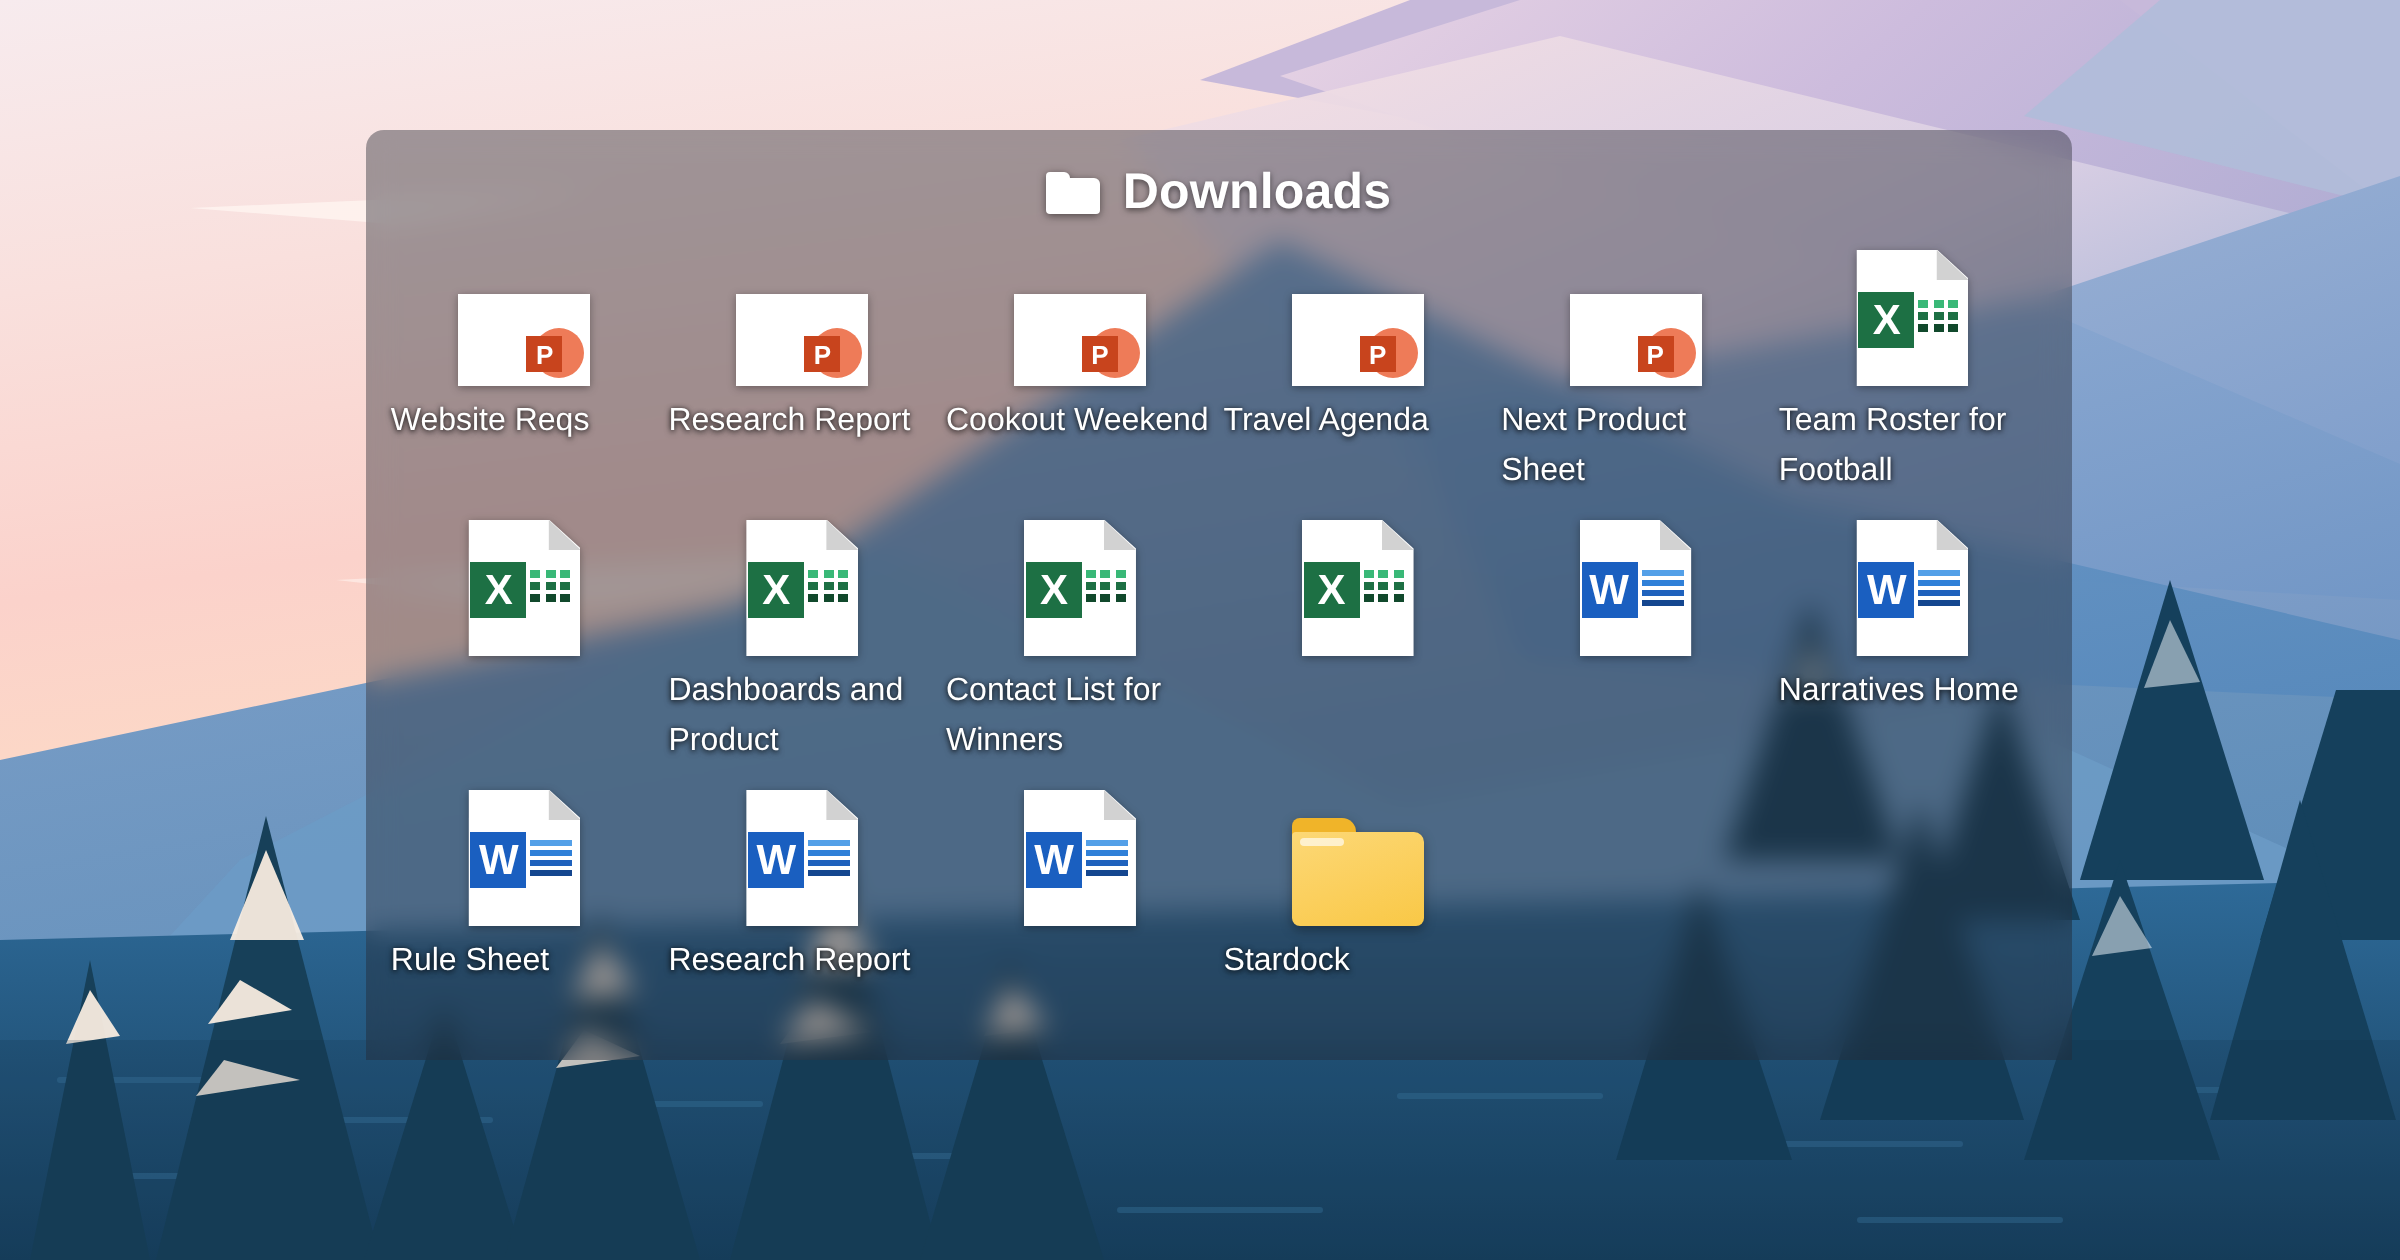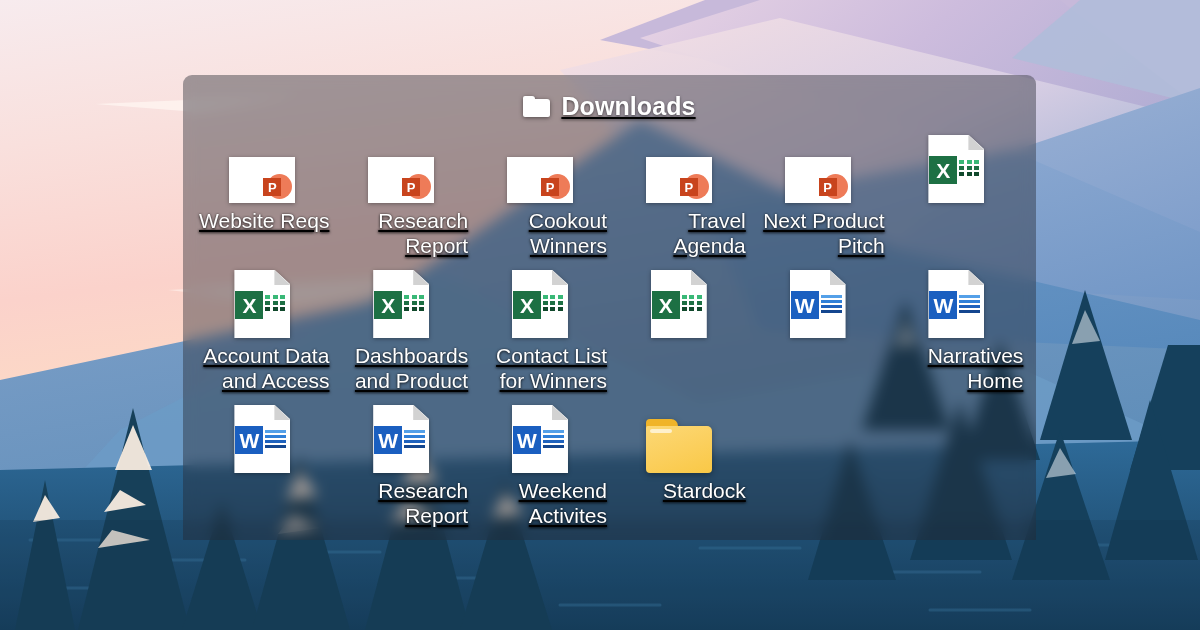--- a/index.html
+++ b/index.html
@@ -28,29 +28,28 @@
 
   
   .wp { position: absolute; inset: 0; }
 
   .wp svg { display: block; width: 1200px; height: 630px; }
 
   
   #panel {
     position: absolute;
     left: 183px;
-    top: 75px;
+    top: 65px;
     width: 853px;
     height: 465px;
     border-radius: 9px 9px 0 0;
     background: rgba(36, 38, 48, 0.42);
     backdrop-filter: blur(7px);
     -webkit-backdrop-filter: blur(7px);
     overflow: hidden;
-    text-decoration: underline;
   }
 
   #panel-header {
     height: 48px;
     display: flex;
     align-items: center;
     justify-content: center;
     gap: 11px;
     padding-top: 14px;
   }
@@ -100,23 +99,23 @@
   .icon-art {
     height: 66px;
     display: flex;
     align-items: flex-end;
     justify-content: center;
     margin-bottom: 5px;
   }
 
   .icon-label {
     color: #ffffff;
-    font-size: 21px;
+    font-size: 16px;
     line-height: 25px;
-    text-align: right;
+    text-align: left;
     width: 134px;
     text-shadow: 0 1px 3px rgba(0,0,0,0.75), 0 0 2px rgba(0,0,0,0.5);
   }
 
   
   .ppt-icon {
     position: relative;
     width: 66px;
     height: 46px;
     background: #ffffff;
@@ -400,21 +399,21 @@
         </div>
         <div class="icon-cell">
           <div class="icon-art">
             <span class="ppt-icon">
               <span class="ppt-badge">
                 <span class="pb-circle"></span>
                 <span class="pb-square">P</span>
               </span>
             </span>
           </div>
-          <div class="icon-label">Cookout Winners</div>
+          <div class="icon-label">Cookout Weekend</div>
         </div>
         <div class="icon-cell">
           <div class="icon-art">
             <span class="ppt-icon">
               <span class="ppt-badge">
                 <span class="pb-circle"></span>
                 <span class="pb-square">P</span>
               </span>
             </span>
           </div>
@@ -422,21 +421,21 @@
         </div>
         <div class="icon-cell">
           <div class="icon-art">
             <span class="ppt-icon">
               <span class="ppt-badge">
                 <span class="pb-circle"></span>
                 <span class="pb-square">P</span>
               </span>
             </span>
           </div>
-          <div class="icon-label">Next Product Pitch</div>
+          <div class="icon-label">Next Product Sheet</div>
         </div>
         <div class="icon-cell">
           <div class="icon-art">
             <span class="doc-icon">
               <span class="doc-page"></span>
               <span class="doc-fold"></span>
               <span class="doc-tile excel">X</span>
               <span class="doc-marks">
                 <span class="xl-row xl-r1">
                   <i></i>
@@ -449,20 +448,21 @@
                   <i></i>
                 </span>
                 <span class="xl-row xl-r3">
                   <i></i>
                   <i></i>
                   <i></i>
                 </span>
               </span>
             </span>
           </div>
+          <div class="icon-label">Team Roster for Football</div>
         </div>
         <div class="icon-cell">
           <div class="icon-art">
             <span class="doc-icon">
               <span class="doc-page"></span>
               <span class="doc-fold"></span>
               <span class="doc-tile excel">X</span>
               <span class="doc-marks">
                 <span class="xl-row xl-r1">
                   <i></i>
@@ -475,21 +475,20 @@
                   <i></i>
                 </span>
                 <span class="xl-row xl-r3">
                   <i></i>
                   <i></i>
                   <i></i>
                 </span>
               </span>
             </span>
           </div>
-          <div class="icon-label">Account Data and Access</div>
         </div>
         <div class="icon-cell">
           <div class="icon-art">
             <span class="doc-icon">
               <span class="doc-page"></span>
               <span class="doc-fold"></span>
               <span class="doc-tile excel">X</span>
               <span class="doc-marks">
                 <span class="xl-row xl-r1">
                   <i></i>
@@ -602,20 +601,21 @@
               <span class="doc-fold"></span>
               <span class="doc-tile word">W</span>
               <span class="doc-marks">
                 <span class="wd-line wd-l1"></span>
                 <span class="wd-line wd-l2"></span>
                 <span class="wd-line wd-l3"></span>
                 <span class="wd-line wd-l4"></span>
               </span>
             </span>
           </div>
+          <div class="icon-label">Rule Sheet</div>
         </div>
         <div class="icon-cell">
           <div class="icon-art">
             <span class="doc-icon">
               <span class="doc-page"></span>
               <span class="doc-fold"></span>
               <span class="doc-tile word">W</span>
               <span class="doc-marks">
                 <span class="wd-line wd-l1"></span>
                 <span class="wd-line wd-l2"></span>
@@ -633,21 +633,20 @@
               <span class="doc-fold"></span>
               <span class="doc-tile word">W</span>
               <span class="doc-marks">
                 <span class="wd-line wd-l1"></span>
                 <span class="wd-line wd-l2"></span>
                 <span class="wd-line wd-l3"></span>
                 <span class="wd-line wd-l4"></span>
               </span>
             </span>
           </div>
-          <div class="icon-label">Weekend Activites</div>
         </div>
         <div class="icon-cell">
           <div class="icon-art">
             <span class="folder-icon">
               <span class="f-back"></span>
               <span class="f-front"></span>
               <span class="f-sheen"></span>
             </span>
           </div>
           <div class="icon-label">Stardock</div>

